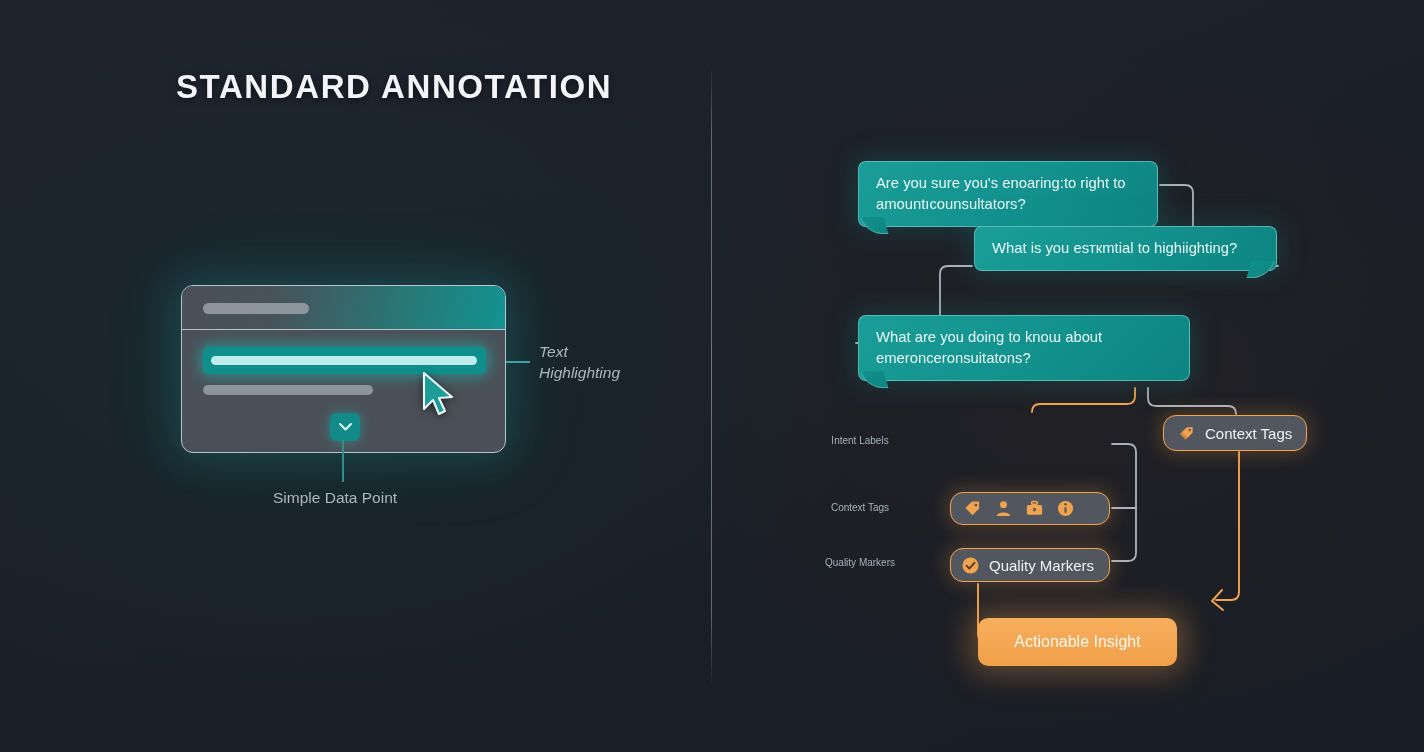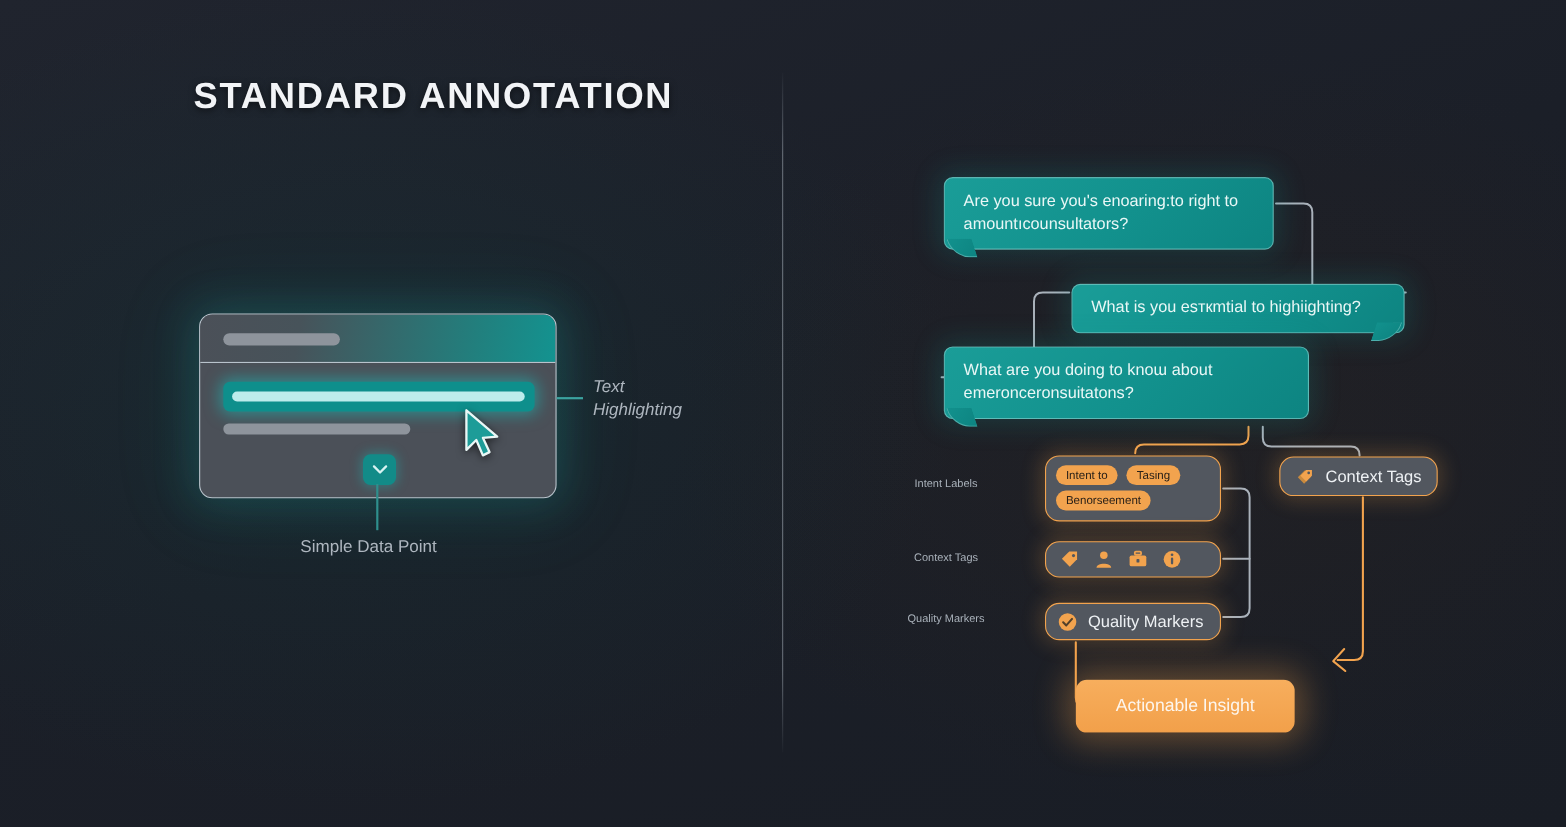--- a/index.html
+++ b/index.html
@@ -154,21 +154,21 @@
     position: absolute;
     right: 4px; bottom: -8px;
     width: 22px; height: 16px;
     background: linear-gradient(135deg, #12918d, #0d8481);
     border-radius: 0 0 16px 0;
     border-right: 1px solid rgba(150,215,212,0.45);
     border-bottom: 1px solid rgba(150,215,212,0.45);
     transform: skewX(-18deg);
   }
   #bubble-1 { left: 858px; top: 161px; width: 300px; }
-  #bubble-2 { left: 974px; top: 258px; width: 303px; }
+  #bubble-2 { left: 974px; top: 226px; width: 303px; }
   #bubble-3 { left: 858px; top: 315px; width: 332px; }
 
   
   .row-label {
     position: absolute;
     width: 150px;
     text-align: center;
     font-size: 10px;
     color: #a9b1ba;
     white-space: nowrap;
@@ -290,25 +290,20 @@
   </svg>
 
   <div class="bubble bubble-tail-left" id="bubble-1">Are you sure you's enoaring:to right to amountıcounsultators?</div>
   <div class="bubble bubble-tail-right" id="bubble-2">What is you esткmtial to highiighting?</div>
   <div class="bubble bubble-tail-left" id="bubble-3">What are you doing to knoɯ about emeronceronsuitatons?</div>
 
   <div class="row-label" id="label-intent">Intent Labels</div>
   <div class="row-label" id="label-context">Context Tags</div>
   <div class="row-label" id="label-quality">Quality Markers</div>
 
-  <div class="o-card" id="card-intent">
-    <span class="chip">Intent to</span>
-    <span class="chip">Tasing</span>
-    <span class="chip">Benorseement</span>
-  </div>
 
   <div class="o-card" id="card-context">
     <div id="card-context-icons">
       <svg width="19" height="19" viewBox="0 0 20 20">
         <path d="M2.5 9.5 L9.5 2.5 H17 V10 L10 17 Z" fill="#f2a34e"></path>
         <circle cx="13.6" cy="6.4" r="1.5" fill="#52575f"></circle>
       </svg>
       <svg width="19" height="19" viewBox="0 0 20 20">
         <circle cx="10" cy="6" r="3.6" fill="#f2a34e"></circle>
         <path d="M3 18 C3 12.8 17 12.8 17 18 Z" fill="#f2a34e"></path>

